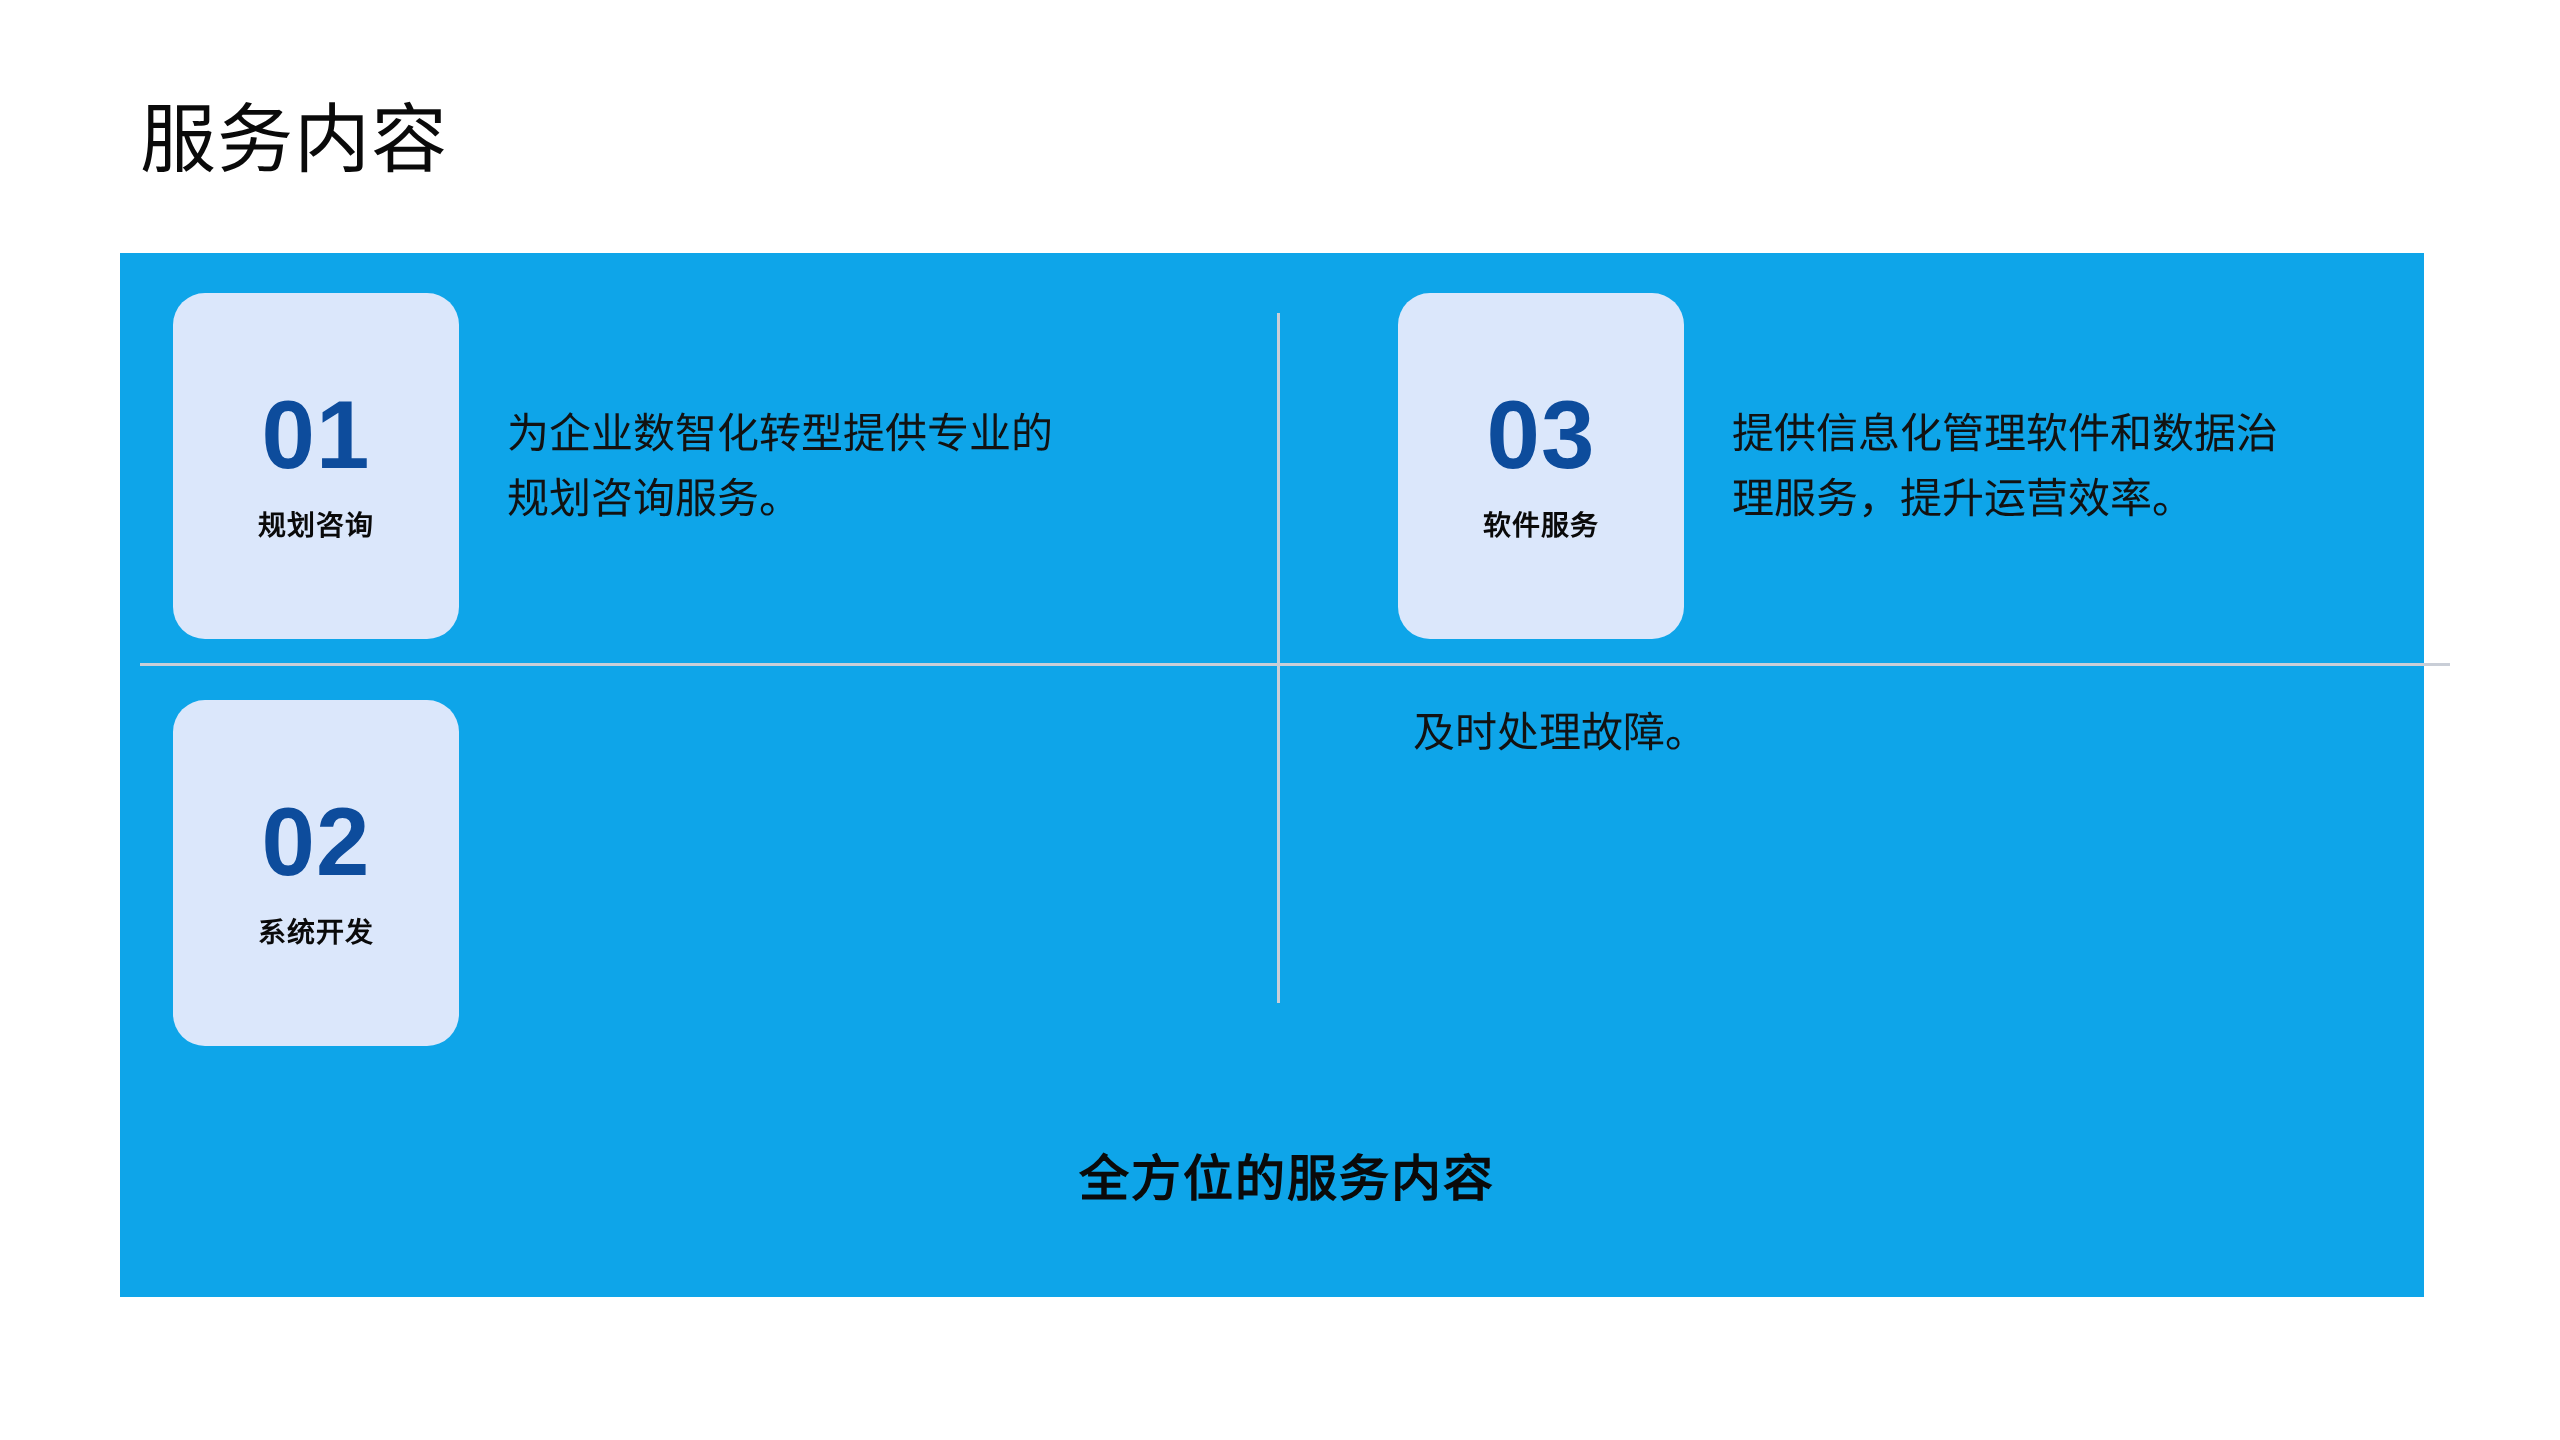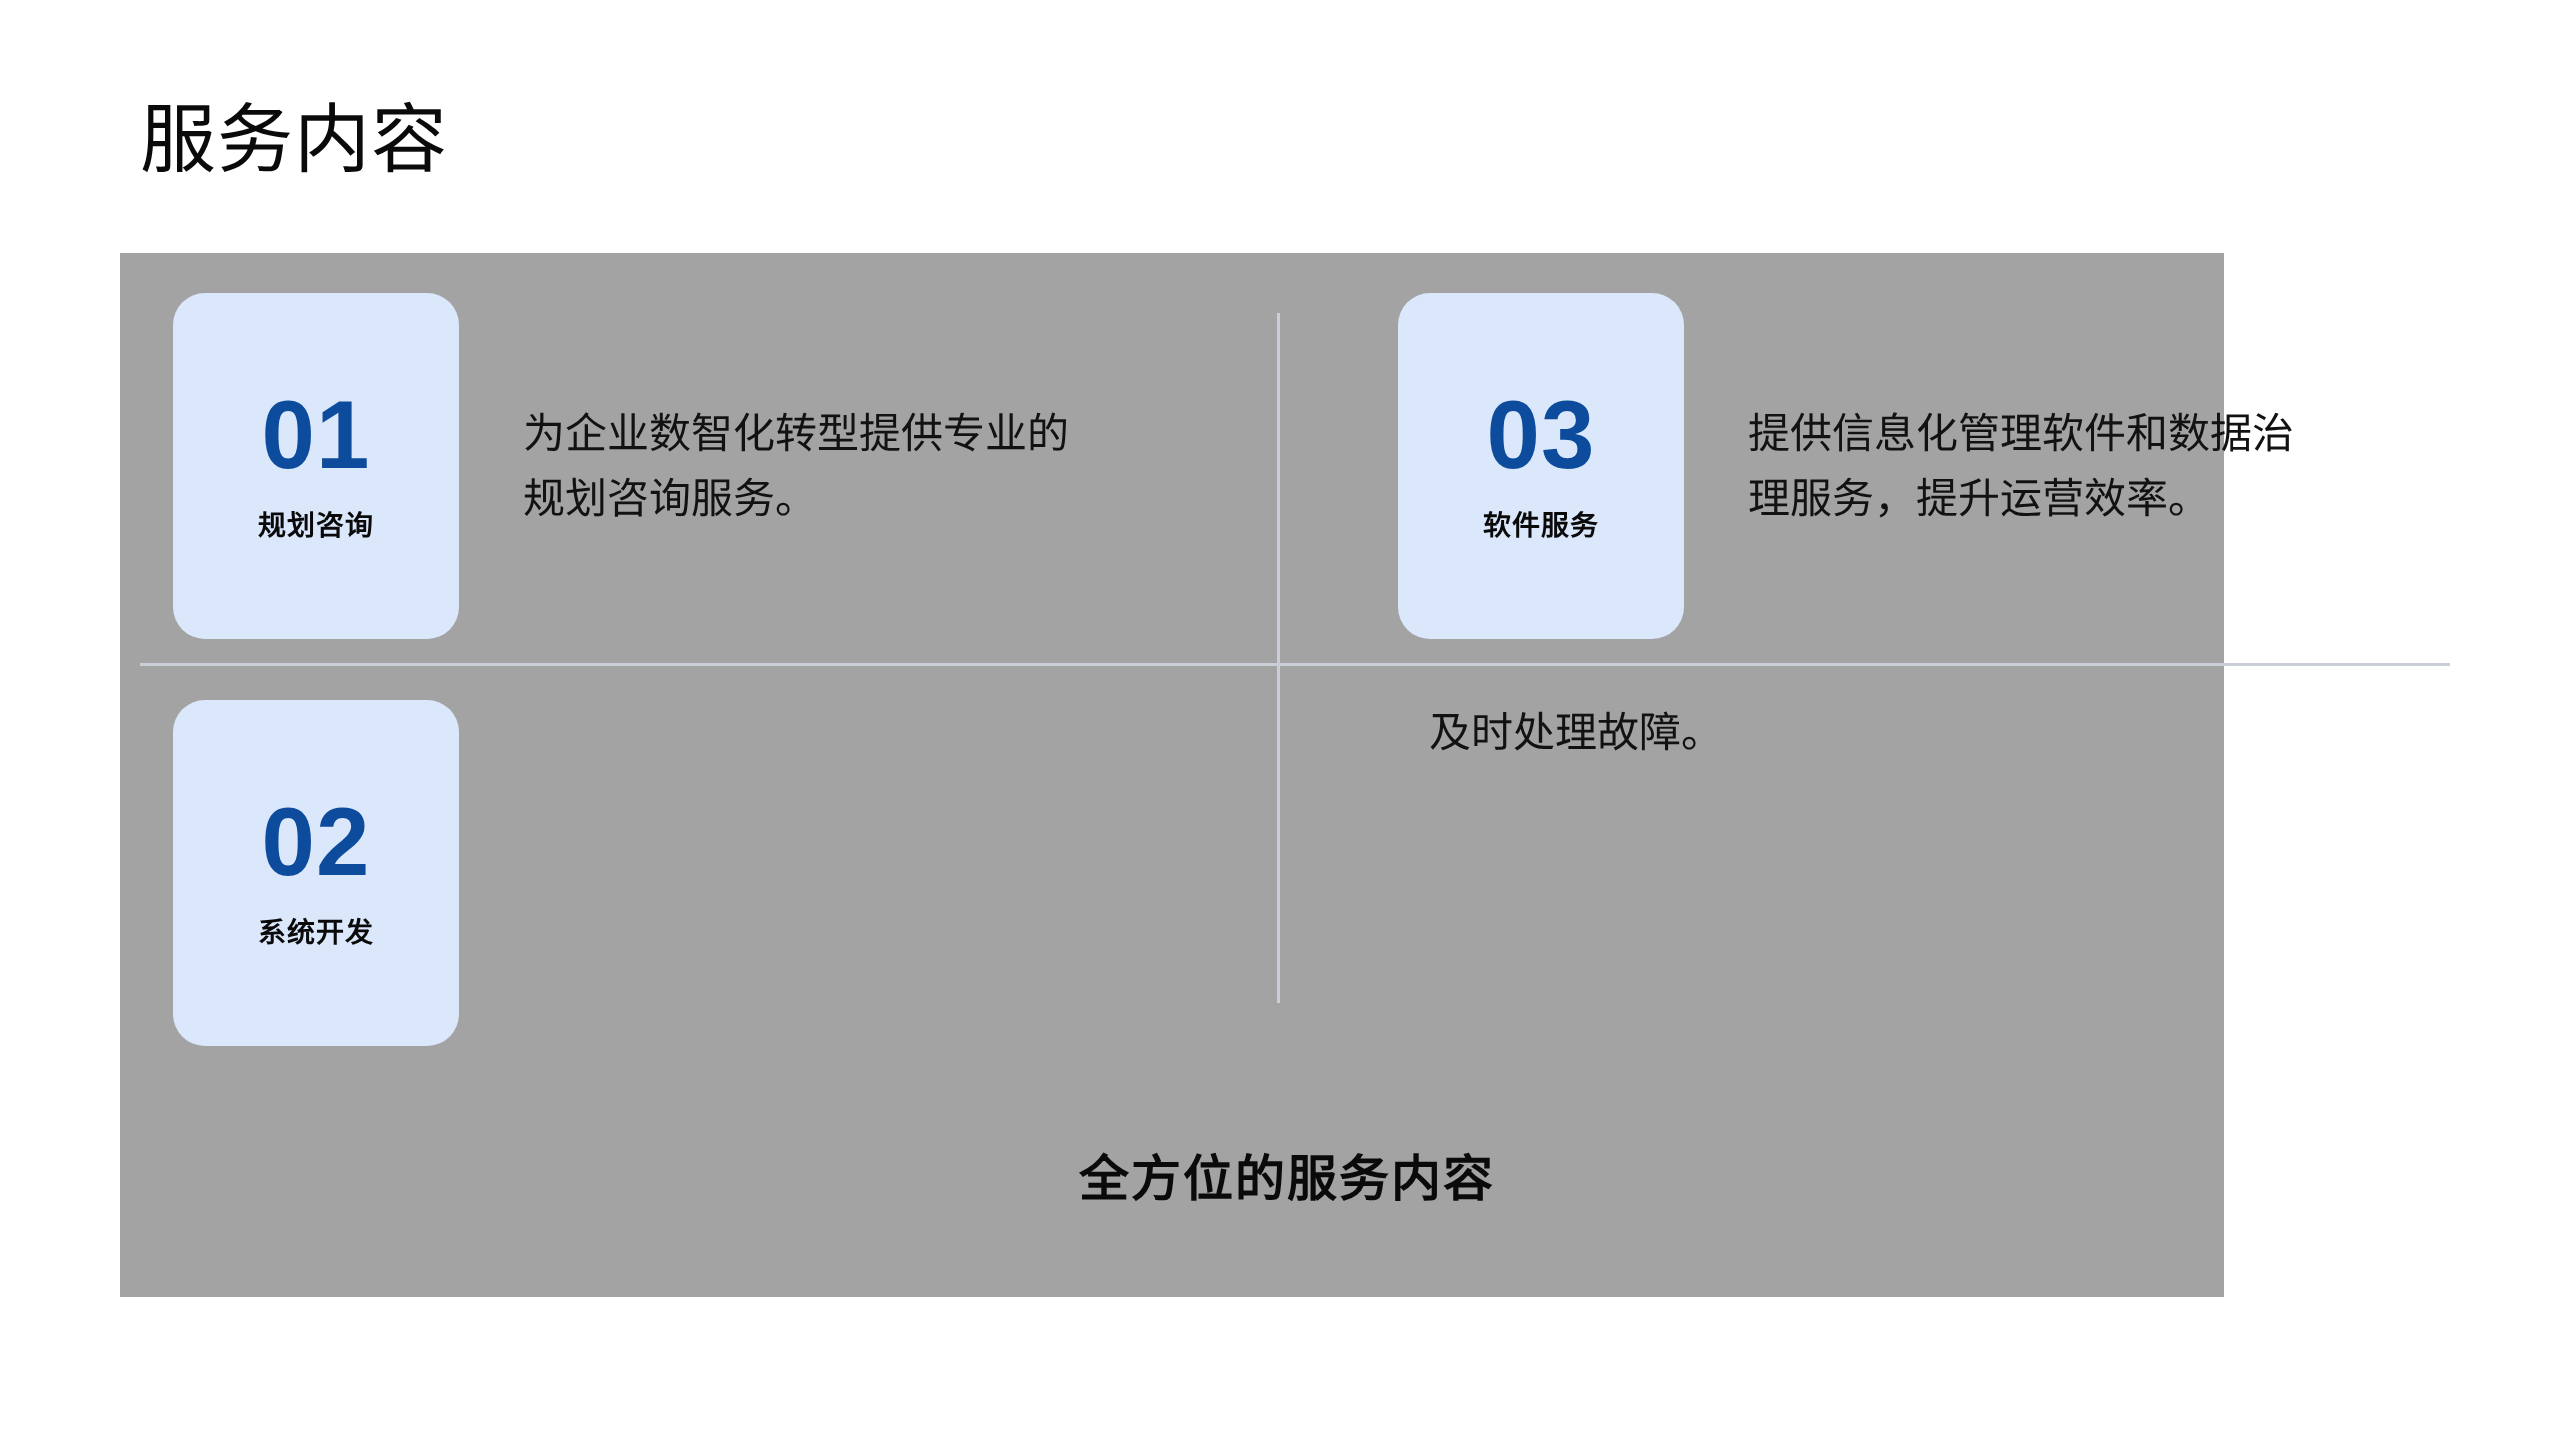--- a/index.html
+++ b/index.html
@@ -36,23 +36,23 @@
     color: #0a0a0a;
     letter-spacing: 1px;
     white-space: nowrap;
   }
 
   
   .panel {
     position: absolute;
     left: 120px;
     top: 253px;
-    width: 2104px;
+    width: 2304px;
     height: 1044px;
-    background: #a3a3a3;
+    background: #0ea5e9;
   }
 
   
   .divider-h {
     position: absolute;
     left: 20px;
     top: 410px;
     width: 2310px;
     height: 3px;
     background: #c9ced7;
@@ -110,21 +110,21 @@
     font-size: 28px;
     font-weight: 700;
     color: #0a0a0a;
     line-height: 1.1;
     letter-spacing: 1px;
     white-space: nowrap;
   }
 
   
   .desc {
-    margin-left: 64px;
+    margin-left: 48px;
     width: 680px;
     font-size: 42px;
     line-height: 1.55;
     color: #121212;
     font-weight: 400;
   }
   .desc .line { display: block; white-space: nowrap; }
 
   
   .caption {

